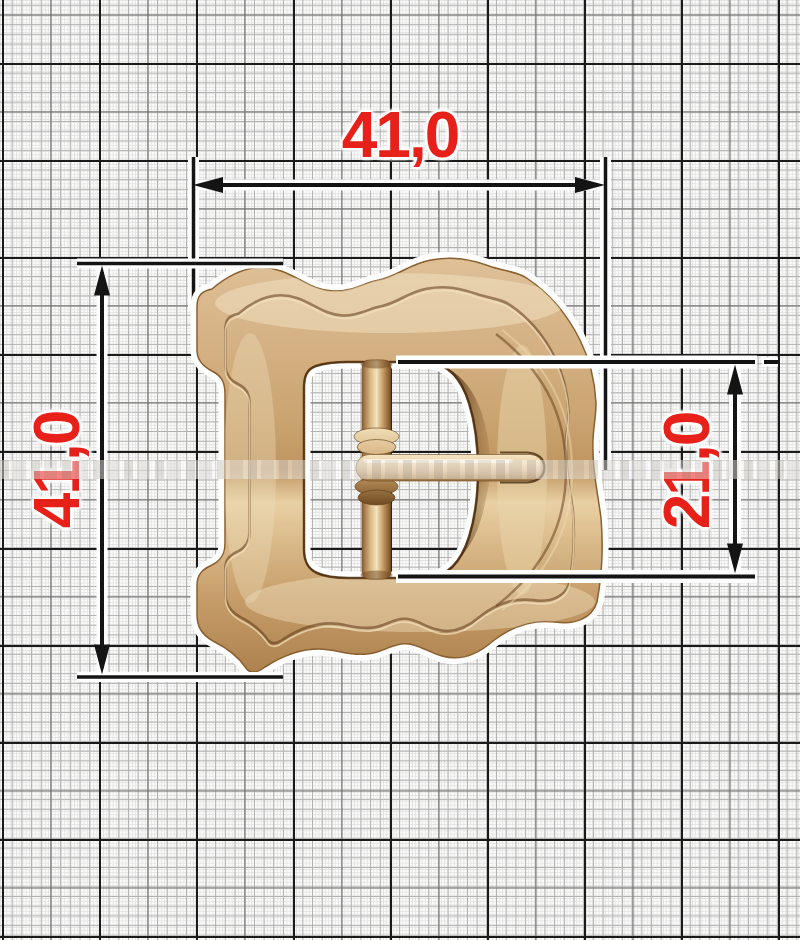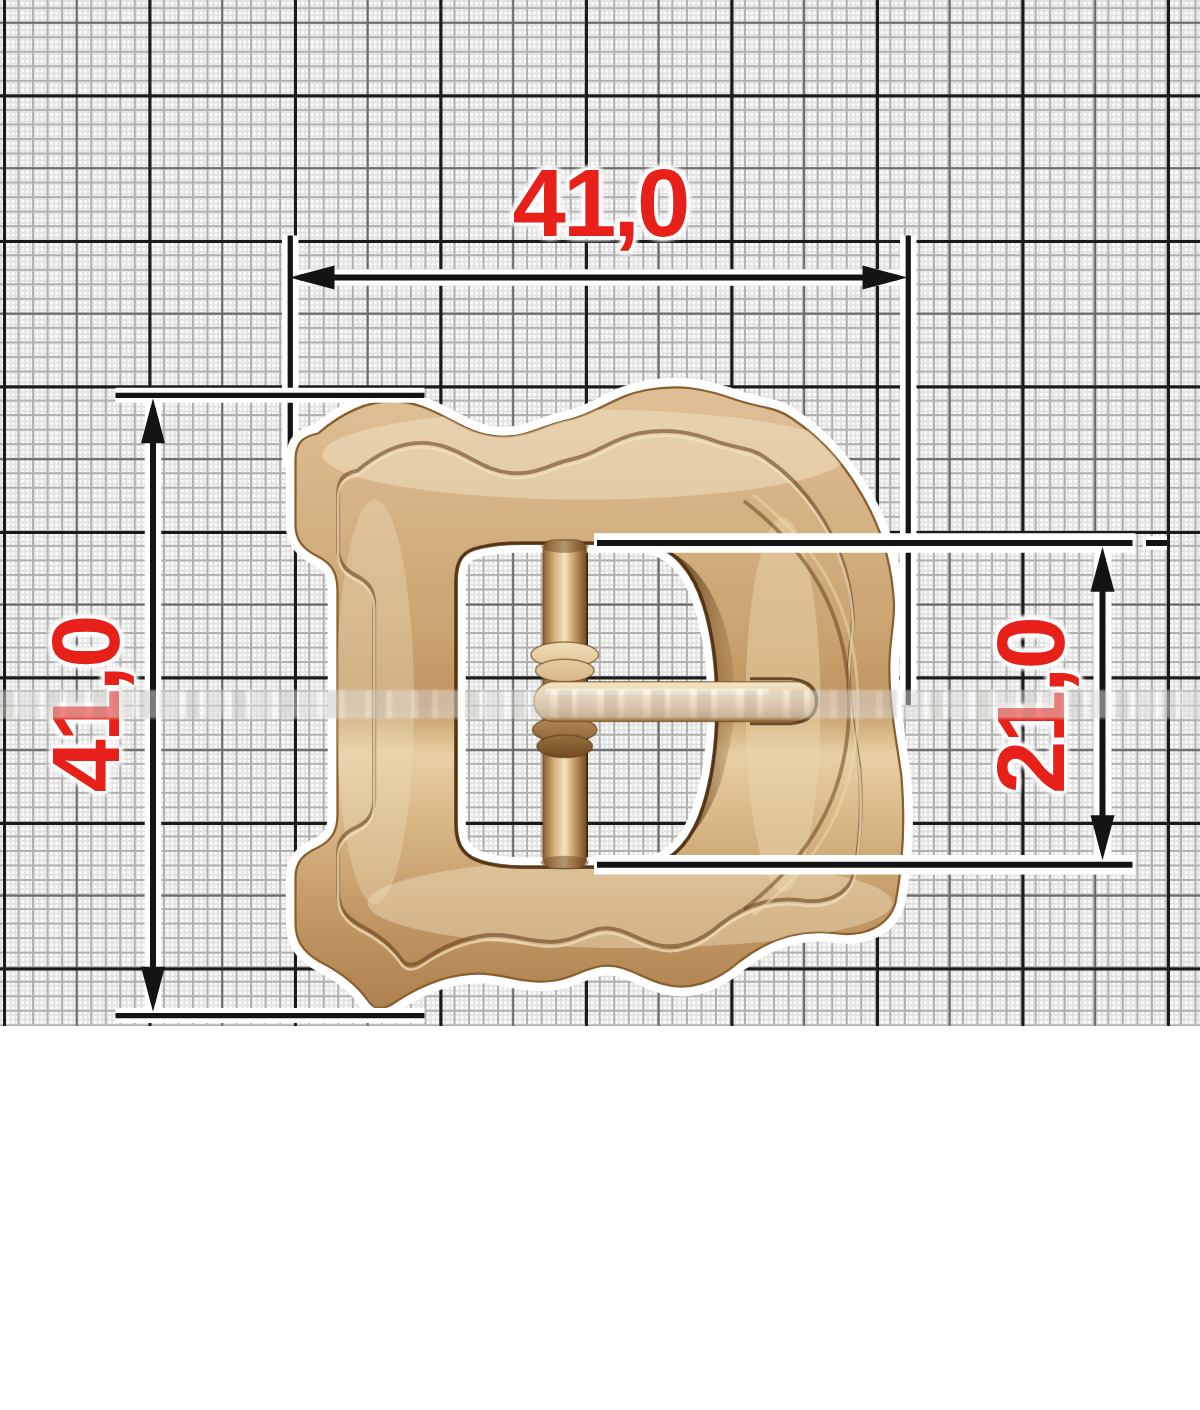--- a/index.html
+++ b/index.html
@@ -1,17 +1,17 @@
 <!DOCTYPE html>
 <html style="--dim_text: #e8201a; --dim_line: #141414; --dim_casing: #ffffff; --paper: #fbfbfa; --grid_heavy: #1a1a1a; --grid_medium: #6a6a6a; --grid_fine: #b0b0b0; --grid_hairline: #e3e3e3; --buckle_gold: #d2ab7c; --buckle_gold_light: #f2e3c2; --buckle_gold_dark: #7a5226;"><head>
 <meta charset="utf-8">
 <style>
   html,body{margin:0;padding:0;}
   .stage{
-    position:relative; width:800px; height:684px; overflow:hidden;
+    position:relative; width:800px; height:940px; overflow:hidden;
     background-color:var(--paper,#fbfbfa);
     background-image:
       linear-gradient(to right, var(--grid_heavy,#1a1a1a) 0 2px, transparent 2px),
       linear-gradient(to bottom, var(--grid_heavy,#1a1a1a) 0 2px, transparent 2px),
       linear-gradient(to right, var(--grid_medium,#6a6a6a) 0 1px, transparent 1px),
       linear-gradient(to bottom, var(--grid_medium,#6a6a6a) 0 1px, transparent 1px),
       linear-gradient(to right, var(--grid_fine,#b0b0b0) 0 1px, transparent 1px),
       linear-gradient(to bottom, var(--grid_fine,#b0b0b0) 0 1px, transparent 1px),
       linear-gradient(to right, var(--grid_hairline,#e3e3e3) 0 1px, transparent 1px),
       linear-gradient(to bottom, var(--grid_hairline,#e3e3e3) 0 1px, transparent 1px);

